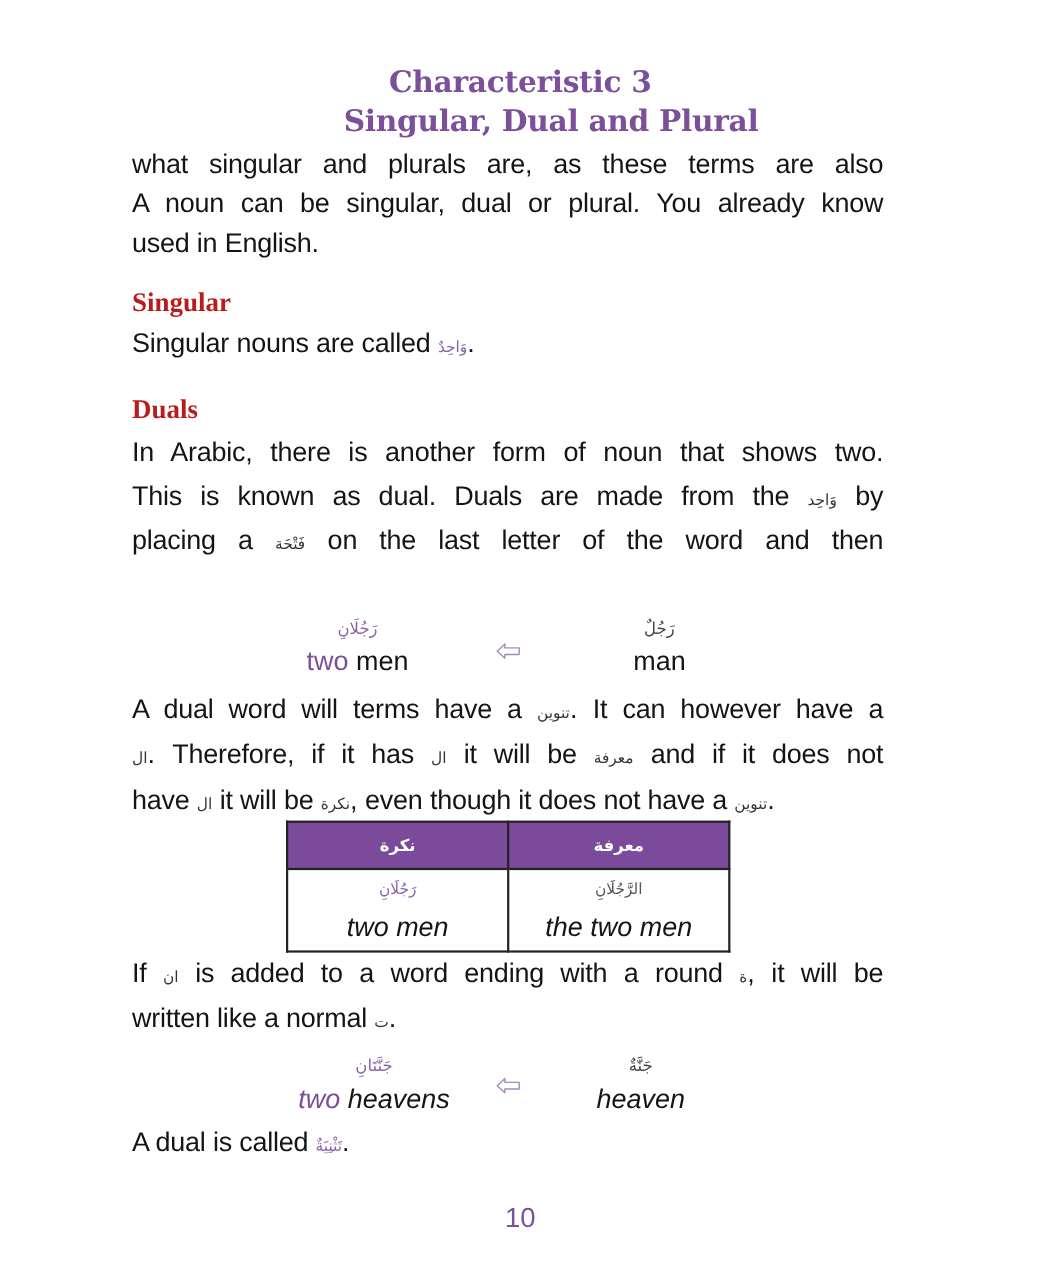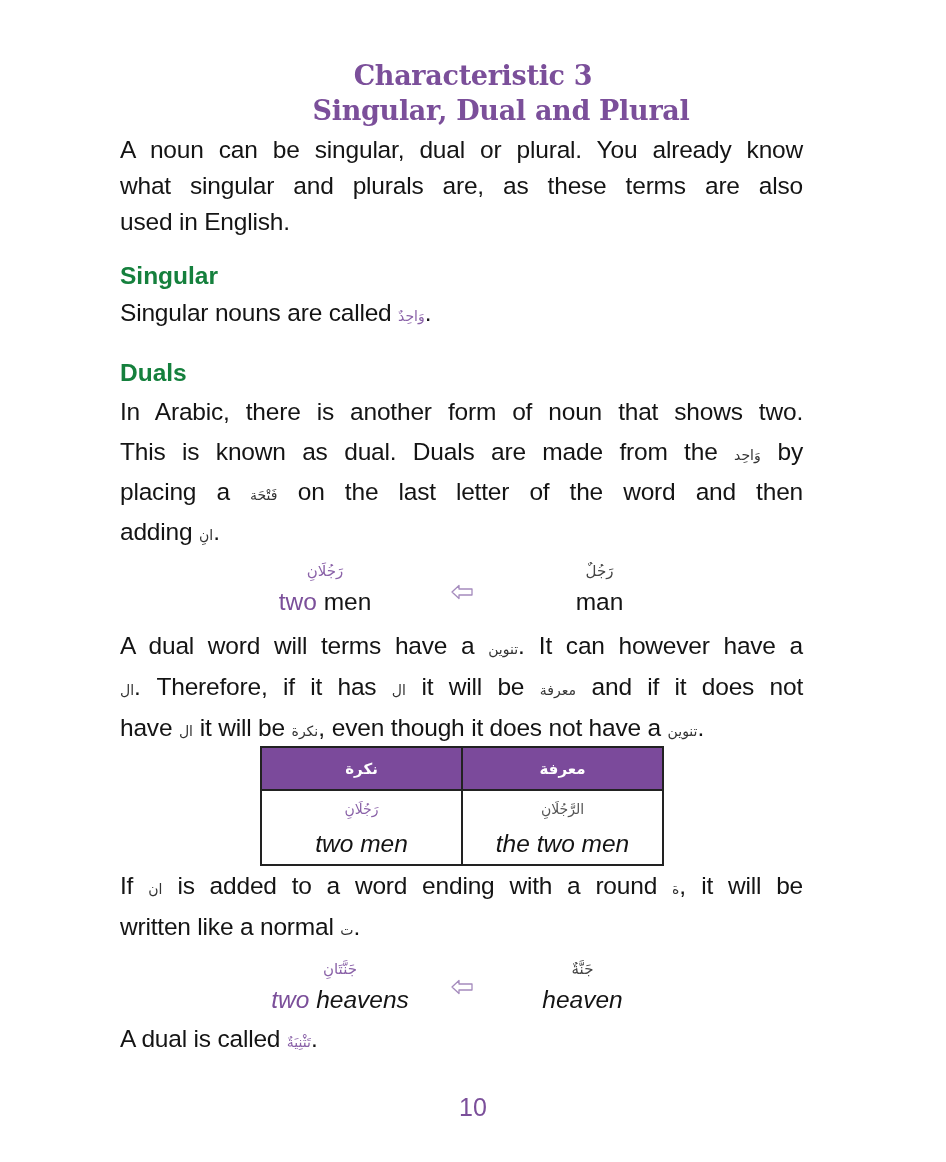--- a/index.html
+++ b/index.html
@@ -51,21 +51,22 @@
     }
     .para .line.j {
       text-align: justify;
       text-align-last: justify;
     }
     .heading {
       position: absolute;
       left: 120px;
       font-size: 24.5px;
       font-weight: bold;
-      color: #15803d;
+      color: #b91c1c;
+      font-family: Liberation Serif, serif;
     }
     .ar {
       font-family: "DejaVu Sans", sans-serif;
       font-size: 14px;
       direction: rtl;
       unicode-bidi: isolate;
       color: #333;
     }
     .ar.purple { color: #8a62a8; }
 
@@ -157,38 +158,37 @@
   </style>
 </head>
 <body>
 
 <div class="page">
 
   <div class="title l1">Characteristic 3</div>
   <div class="title l2">Singular, Dual and Plural</div>
 
   <div class="para" style="top:132px;">
+    <span class="line j">what singular and plurals are, as these terms are also</span>
     <span class="line j">A noun can be singular, dual or plural. You already know</span>
-    <span class="line j">what singular and plurals are, as these terms are also</span>
     <span class="line">used in English.</span>
   </div>
 
   <div class="heading" style="top:262px;">Singular</div>
   <div class="para" style="top:295px;">
     <span class="line">
       <span>Singular nouns are called </span><span class="ar purple">وَاحِدٌ</span><span>.</span>
     </span>
   </div>
 
   <div class="heading" style="top:359px;">Duals</div>
   <div class="para" style="top:392px; line-height:40px;">
     <span class="line j" style="height:40px;">In Arabic, there is another form of noun that shows two.</span>
     <span class="line j" style="height:40px;"><span>This is known as dual. Duals are made from the </span><span class="ar">وَاحِد</span><span> by</span></span>
     <span class="line j" style="height:40px;"><span>placing a </span><span class="ar">فَتْحَة</span><span> on the last letter of the word and then</span></span>
-    <span class="line" style="height:40px;"><span>adding </span><span class="ar">انِ</span><span>.</span></span>
   </div>
 
   <div class="example" style="top:556px;">
     <div class="ex-col" style="left:250px; width:150px;">
       <span class="ex-ar purple">رَجُلَانِ</span>
       <span class="ex-en"><span class="hl">two</span><span> men</span></span>
     </div>
     <svg class="arrow" style="left:451px; top:28px;" viewBox="0 0 22 16">
       <path d="M1 8 L8 1.5 L8 5 L21 5 L21 11 L8 11 L8 14.5 Z" fill="none" stroke="#a58bbd" stroke-width="1.3" stroke-linejoin="round"></path>
     </svg>

